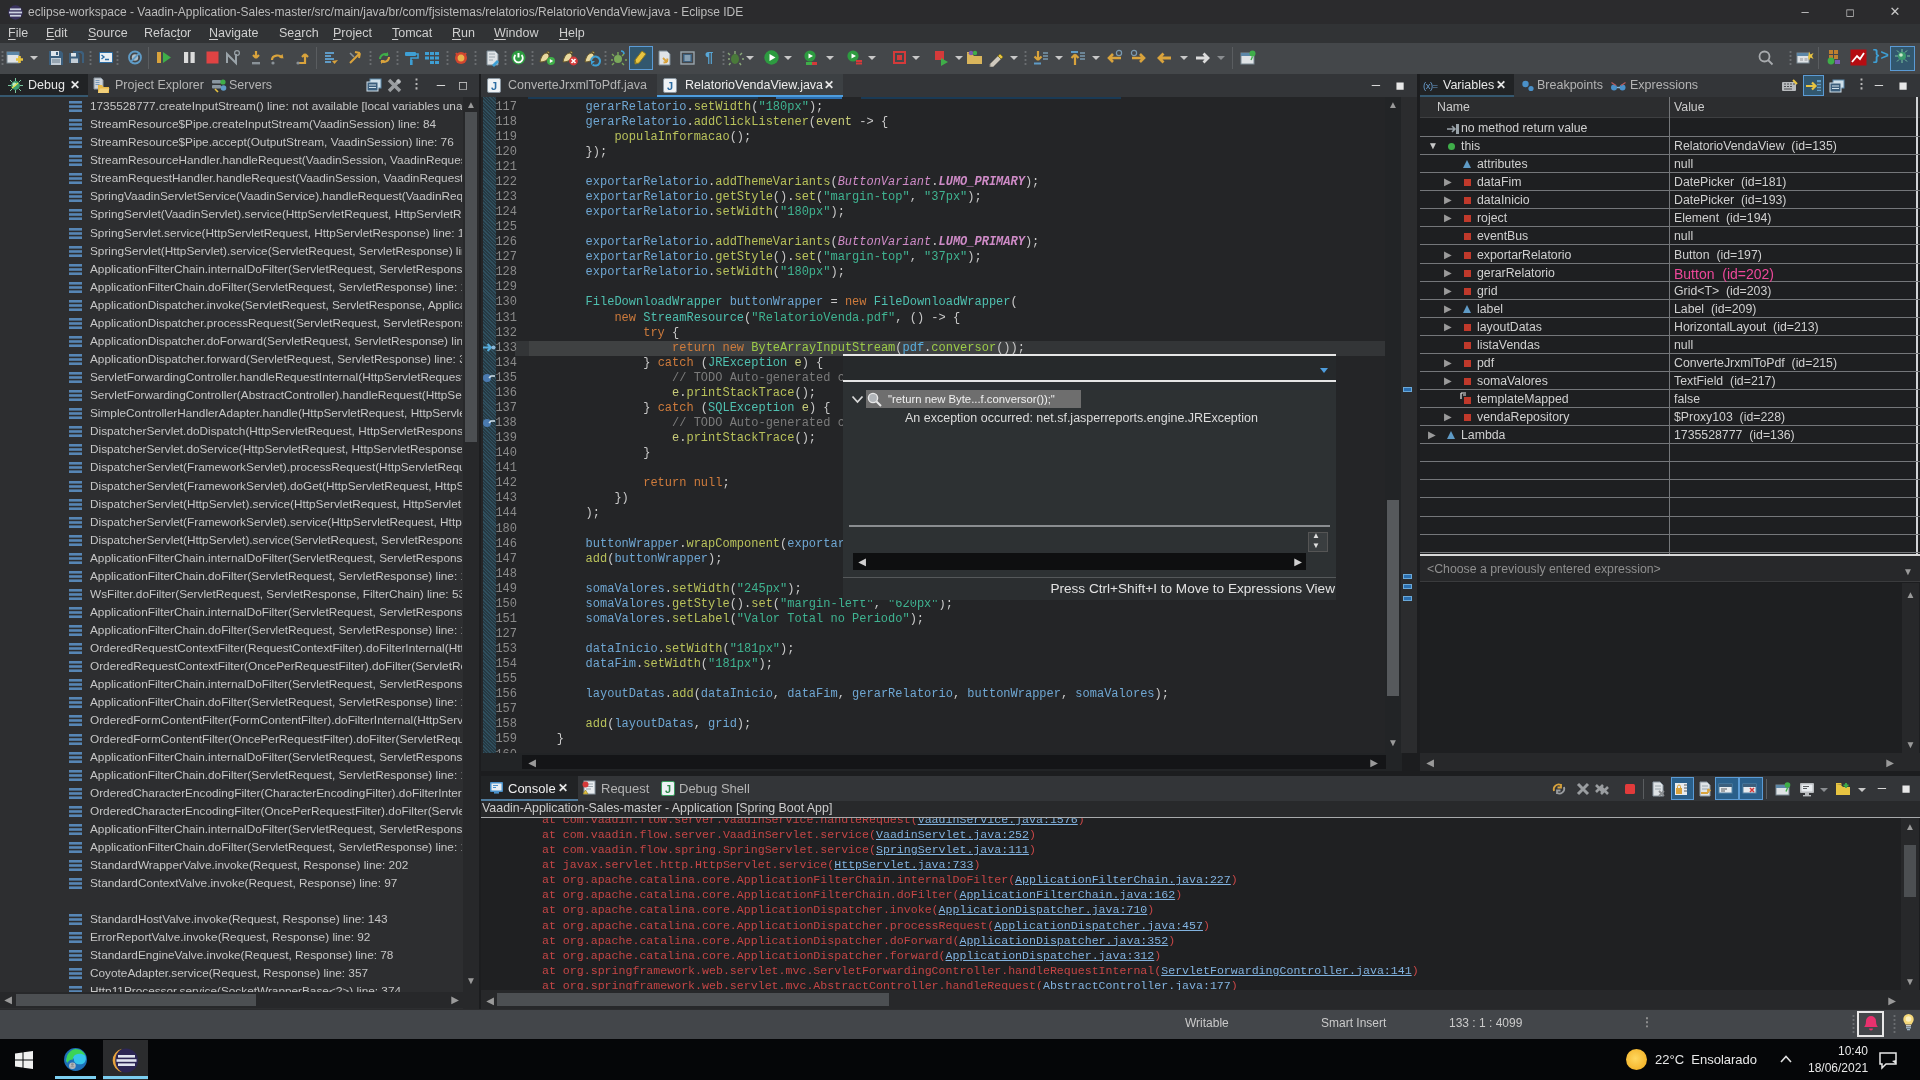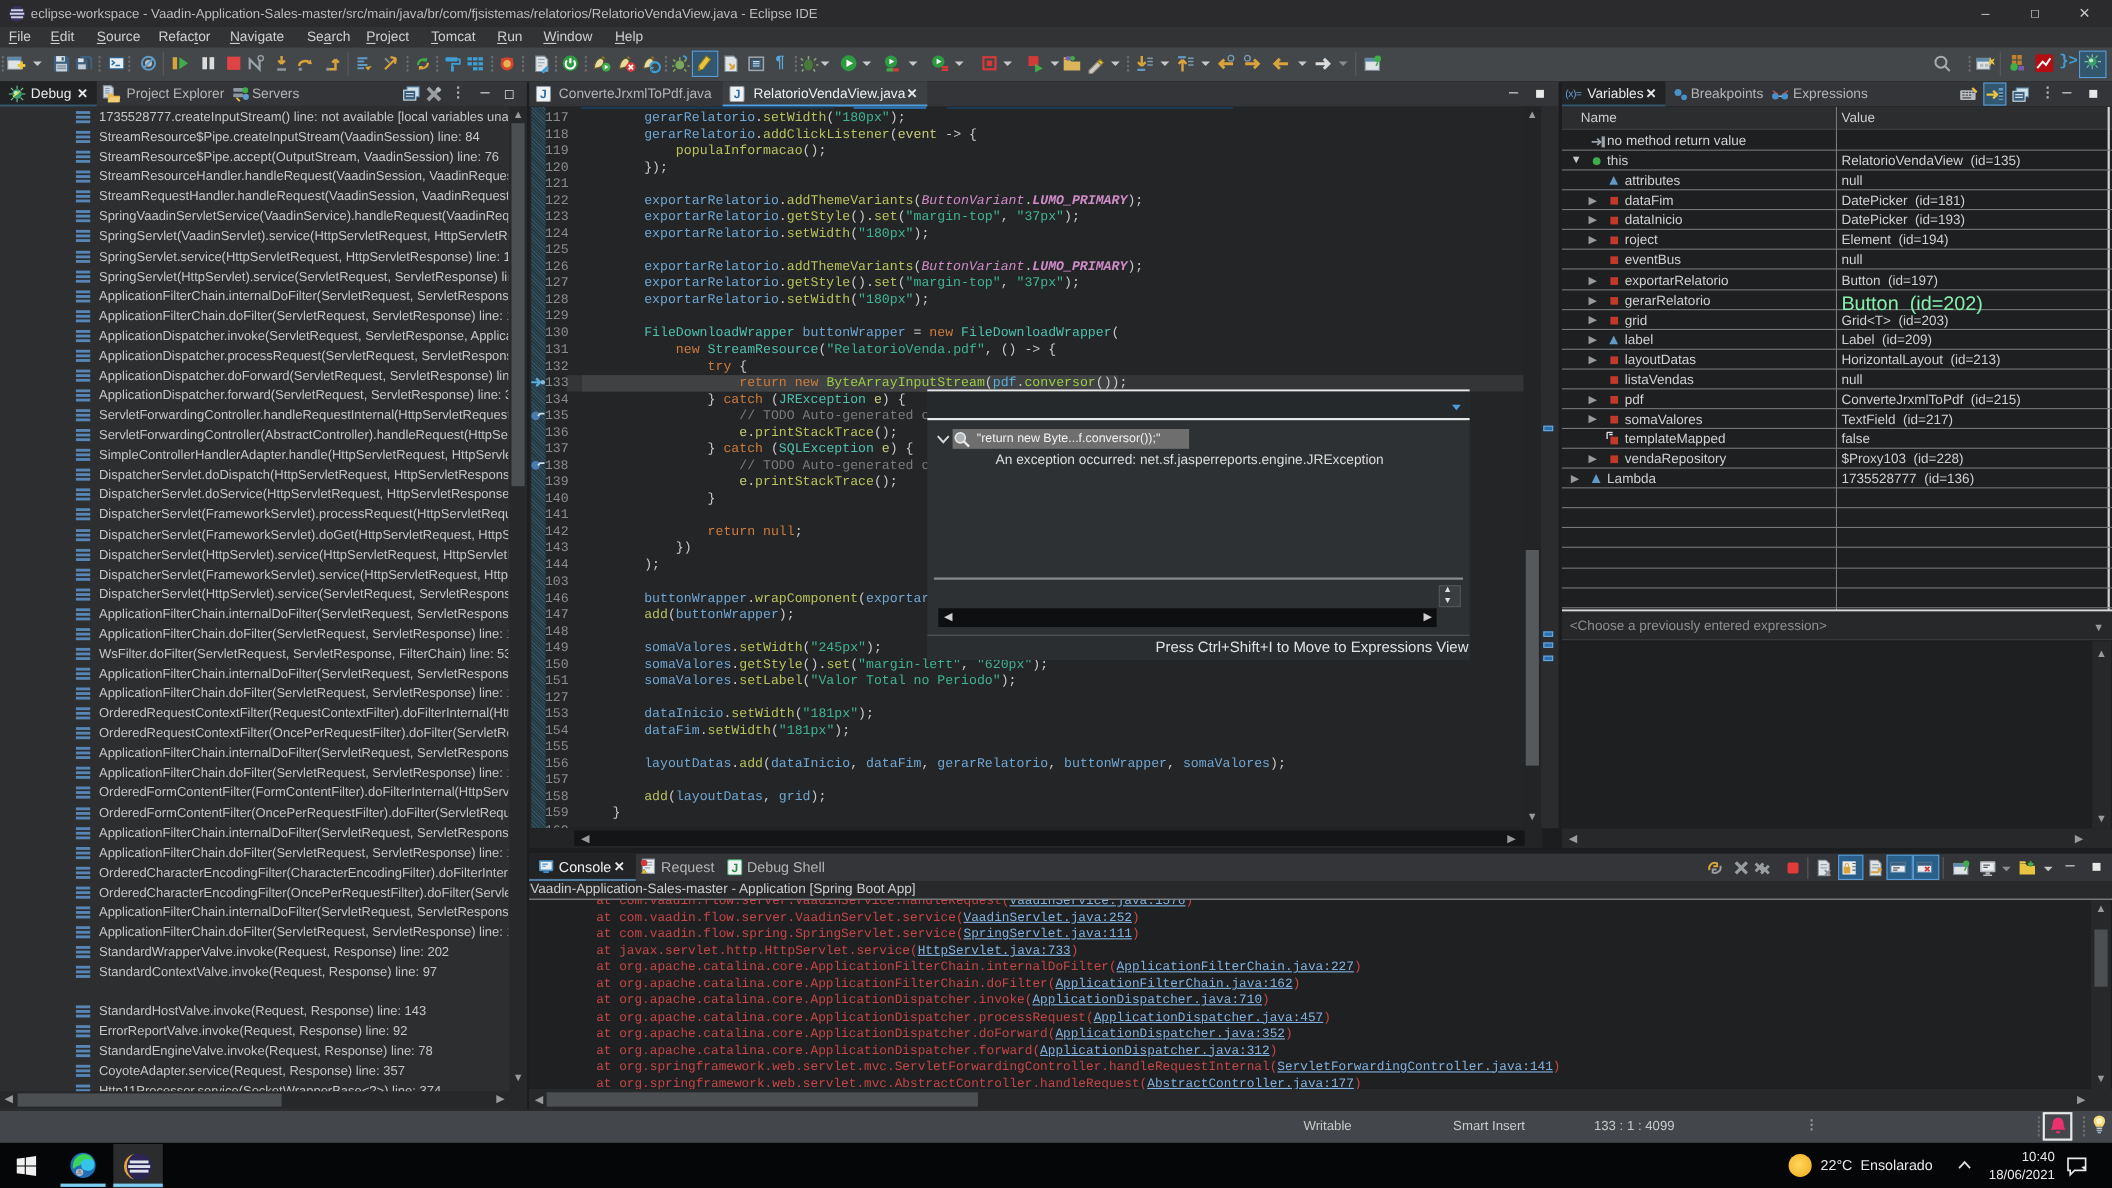--- a/index.html
+++ b/index.html
@@ -918,21 +918,21 @@
     <div class="mono" style="position:absolute;left:0;top:273.8px;height:15px;font-size:12px;line-height:15px;white-space:pre"><span class="ln" style="position:absolute;left:14px;width:22px;text-align:right;display:inline-block">135</span><span style="position:absolute;left:47px">                    <span class="t">// TODO Auto-generated catch block</span></span></div>
     <div class="mono" style="position:absolute;left:0;top:288.8px;height:15px;font-size:12px;line-height:15px;white-space:pre"><span class="ln" style="position:absolute;left:14px;width:22px;text-align:right;display:inline-block">136</span><span style="position:absolute;left:47px">                    <span class="y">e</span><span class="w">.</span><span class="m">printStackTrace</span><span class="w">();</span></span></div>
     <div class="mono" style="position:absolute;left:0;top:303.9px;height:15px;font-size:12px;line-height:15px;white-space:pre"><span class="ln" style="position:absolute;left:14px;width:22px;text-align:right;display:inline-block">137</span><span style="position:absolute;left:47px">                <span class="w">} </span><span class="k">catch</span><span class="w"> (</span><span class="c">SQLException</span><span class="w"> </span><span class="y">e</span><span class="w">) {</span></span></div>
     <div class="mono" style="position:absolute;left:0;top:319.0px;height:15px;font-size:12px;line-height:15px;white-space:pre"><span class="ln" style="position:absolute;left:14px;width:22px;text-align:center;display:inline-block">138</span><span style="position:absolute;left:47px">                    <span class="t">// TODO Auto-generated catch block</span></span></div>
     <div class="mono" style="position:absolute;left:0;top:334.0px;height:15px;font-size:12px;line-height:15px;white-space:pre"><span class="ln" style="position:absolute;left:14px;width:22px;text-align:right;display:inline-block">139</span><span style="position:absolute;left:47px">                    <span class="y">e</span><span class="w">.</span><span class="m">printStackTrace</span><span class="w">();</span></span></div>
     <div class="mono" style="position:absolute;left:0;top:349.1px;height:15px;font-size:12px;line-height:15px;white-space:pre"><span class="ln" style="position:absolute;left:14px;width:22px;text-align:right;display:inline-block">140</span><span style="position:absolute;left:47px">                <span class="w">}</span></span></div>
     <div class="mono" style="position:absolute;left:0;top:364.2px;height:15px;font-size:12px;line-height:15px;white-space:pre"><span class="ln" style="position:absolute;left:14px;width:22px;text-align:right;display:inline-block">141</span><span style="position:absolute;left:47px"></span></div>
     <div class="mono" style="position:absolute;left:0;top:379.2px;height:15px;font-size:12px;line-height:15px;white-space:pre"><span class="ln" style="position:absolute;left:14px;width:22px;text-align:right;display:inline-block">142</span><span style="position:absolute;left:47px">                <span class="k">return</span><span class="w"> </span><span class="k">null</span><span class="w">;</span></span></div>
     <div class="mono" style="position:absolute;left:0;top:394.3px;height:15px;font-size:12px;line-height:15px;white-space:pre"><span class="ln" style="position:absolute;left:14px;width:22px;text-align:right;display:inline-block">143</span><span style="position:absolute;left:47px">            <span class="w">})</span></span></div>
     <div class="mono" style="position:absolute;left:0;top:409.4px;height:15px;font-size:12px;line-height:15px;white-space:pre"><span class="ln" style="position:absolute;left:14px;width:22px;text-align:right;display:inline-block">144</span><span style="position:absolute;left:47px">        <span class="w">);</span></span></div>
-    <div class="mono" style="position:absolute;left:0;top:424.5px;height:15px;font-size:12px;line-height:15px;white-space:pre"><span class="ln" style="position:absolute;left:14px;width:22px;text-align:right;display:inline-block">103</span><span style="position:absolute;left:47px"></span></div>
+    <div class="mono" style="position:absolute;left:0;top:424.5px;height:15px;font-size:12px;line-height:15px;white-space:pre"><span class="ln" style="position:absolute;left:14px;width:22px;text-align:right;display:inline-block">180</span><span style="position:absolute;left:47px"></span></div>
     <div class="mono" style="position:absolute;left:0;top:439.5px;height:15px;font-size:12px;line-height:15px;white-space:pre"><span class="ln" style="position:absolute;left:14px;width:22px;text-align:right;display:inline-block">146</span><span style="position:absolute;left:47px">        <span class="v">buttonWrapper</span><span class="w">.</span><span class="m">wrapComponent</span><span class="w">(</span><span class="v">exportarRelatorio</span><span class="w">);</span></span></div>
     <div class="mono" style="position:absolute;left:0;top:454.6px;height:15px;font-size:12px;line-height:15px;white-space:pre"><span class="ln" style="position:absolute;left:14px;width:22px;text-align:right;display:inline-block">147</span><span style="position:absolute;left:47px">        <span class="m">add</span><span class="w">(</span><span class="v">buttonWrapper</span><span class="w">);</span></span></div>
     <div class="mono" style="position:absolute;left:0;top:469.7px;height:15px;font-size:12px;line-height:15px;white-space:pre"><span class="ln" style="position:absolute;left:14px;width:22px;text-align:right;display:inline-block">148</span><span style="position:absolute;left:47px"></span></div>
     <div class="mono" style="position:absolute;left:0;top:484.7px;height:15px;font-size:12px;line-height:15px;white-space:pre"><span class="ln" style="position:absolute;left:14px;width:22px;text-align:right;display:inline-block">149</span><span style="position:absolute;left:47px">        <span class="v">somaValores</span><span class="w">.</span><span class="m">setWidth</span><span class="w">(</span><span class="s">"245px"</span><span class="w">);</span></span></div>
     <div class="mono" style="position:absolute;left:0;top:499.8px;height:15px;font-size:12px;line-height:15px;white-space:pre"><span class="ln" style="position:absolute;left:14px;width:22px;text-align:right;display:inline-block">150</span><span style="position:absolute;left:47px">        <span class="v">somaValores</span><span class="w">.</span><span class="m">getStyle</span><span class="w">().</span><span class="m">set</span><span class="w">(</span><span class="s">"margin-left"</span><span class="w">, </span><span class="s">"620px"</span><span class="w">);</span></span></div>
     <div class="mono" style="position:absolute;left:0;top:514.9px;height:15px;font-size:12px;line-height:15px;white-space:pre"><span class="ln" style="position:absolute;left:14px;width:22px;text-align:right;display:inline-block">151</span><span style="position:absolute;left:47px">        <span class="v">somaValores</span><span class="w">.</span><span class="m">setLabel</span><span class="w">(</span><span class="s">"Valor Total no Periodo"</span><span class="w">);</span></span></div>
     <div class="mono" style="position:absolute;left:0;top:530.0px;height:15px;font-size:12px;line-height:15px;white-space:pre"><span class="ln" style="position:absolute;left:14px;width:22px;text-align:right;display:inline-block">127</span><span style="position:absolute;left:47px"></span></div>
     <div class="mono" style="position:absolute;left:0;top:545.0px;height:15px;font-size:12px;line-height:15px;white-space:pre"><span class="ln" style="position:absolute;left:14px;width:22px;text-align:right;display:inline-block">153</span><span style="position:absolute;left:47px">        <span class="v">dataInicio</span><span class="w">.</span><span class="m">setWidth</span><span class="w">(</span><span class="s">"181px"</span><span class="w">);</span></span></div>
     <div class="mono" style="position:absolute;left:0;top:560.1px;height:15px;font-size:12px;line-height:15px;white-space:pre"><span class="ln" style="position:absolute;left:14px;width:22px;text-align:right;display:inline-block">154</span><span style="position:absolute;left:47px">        <span class="v">dataFim</span><span class="w">.</span><span class="m">setWidth</span><span class="w">(</span><span class="s">"181px"</span><span class="w">);</span></span></div>
     <div class="mono" style="position:absolute;left:0;top:575.2px;height:15px;font-size:12px;line-height:15px;white-space:pre"><span class="ln" style="position:absolute;left:14px;width:22px;text-align:right;display:inline-block">155</span><span style="position:absolute;left:47px"></span></div>
@@ -1081,21 +1081,21 @@
 <div style="position:absolute;left:0;top:148.5px;width:500px;height:18px;border-bottom:1px solid #75777a">
 <div style="position:absolute;left:24px;top:3px;color:#9a9a9a;font-size:10px">▶</div>
 <div style="position:absolute;left:44px;top:6px;width:7px;height:7px;background:#c0392b"></div>
 <div style="position:absolute;left:57px;top:2px;font-size:12.3px;color:#d0d0d0;white-space:nowrap">exportarRelatorio</div>
 <div style="position:absolute;left:254px;top:2px;font-size:12.3px;color:#d0d0d0;white-space:pre">Button  (id=197)</div>
 </div>
 <div style="position:absolute;left:0;top:166.6px;width:500px;height:18px;border-bottom:1px solid #75777a">
 <div style="position:absolute;left:24px;top:3px;color:#9a9a9a;font-size:10px">▶</div>
 <div style="position:absolute;left:44px;top:6px;width:7px;height:7px;background:#c0392b"></div>
 <div style="position:absolute;left:57px;top:2px;font-size:12.3px;color:#d0d0d0;white-space:nowrap">gerarRelatorio</div>
-<div style="position:absolute;left:254px;top:2px;font-size:18px;color:#86efac;white-space:pre">Button  (id=202)</div>
+<div style="position:absolute;left:254px;top:2px;font-size:14px;color:#ec4899;white-space:pre">Button  (id=202)</div>
 </div>
 <div style="position:absolute;left:0;top:184.6px;width:500px;height:18px;border-bottom:1px solid #75777a">
 <div style="position:absolute;left:24px;top:3px;color:#9a9a9a;font-size:10px">▶</div>
 <div style="position:absolute;left:44px;top:6px;width:7px;height:7px;background:#c0392b"></div>
 <div style="position:absolute;left:57px;top:2px;font-size:12.3px;color:#d0d0d0;white-space:nowrap">grid</div>
 <div style="position:absolute;left:254px;top:2px;font-size:12.3px;color:#d0d0d0;white-space:pre">Grid&lt;T&gt;  (id=203)</div>
 </div>
 <div style="position:absolute;left:0;top:202.7px;width:500px;height:18px;border-bottom:1px solid #75777a">
 <div style="position:absolute;left:24px;top:3px;color:#9a9a9a;font-size:10px">▶</div>
 <div style="position:absolute;left:43px;top:5px;width:0;height:0;border-left:4.5px solid transparent;border-right:4.5px solid transparent;border-bottom:8px solid #5f9bc6"></div>

